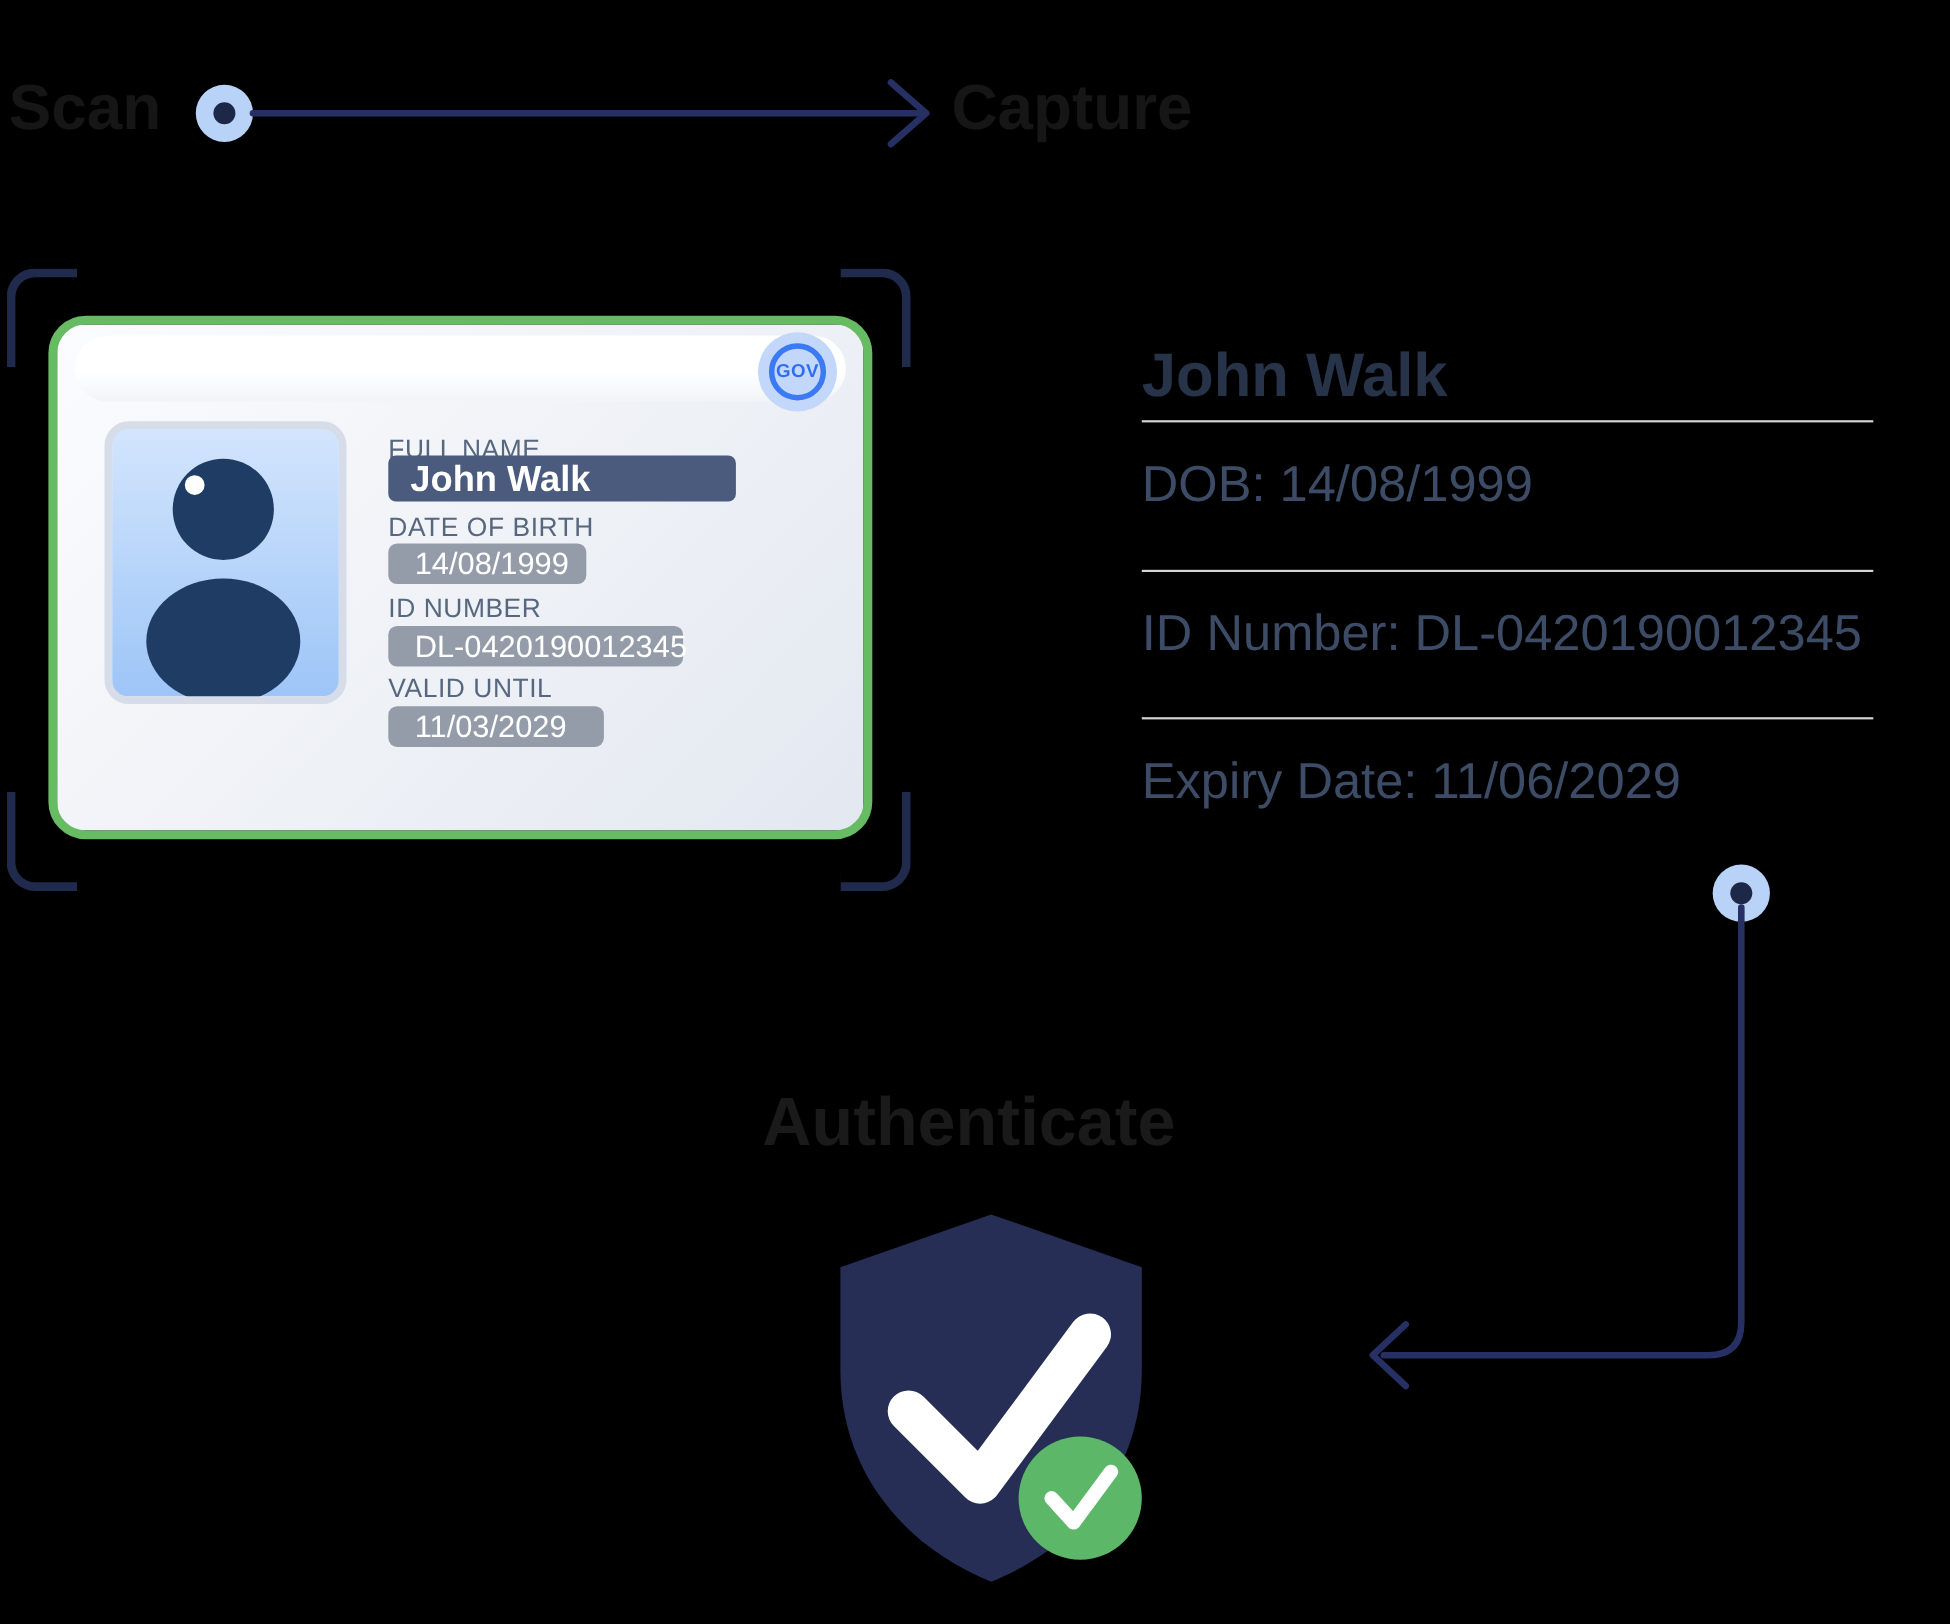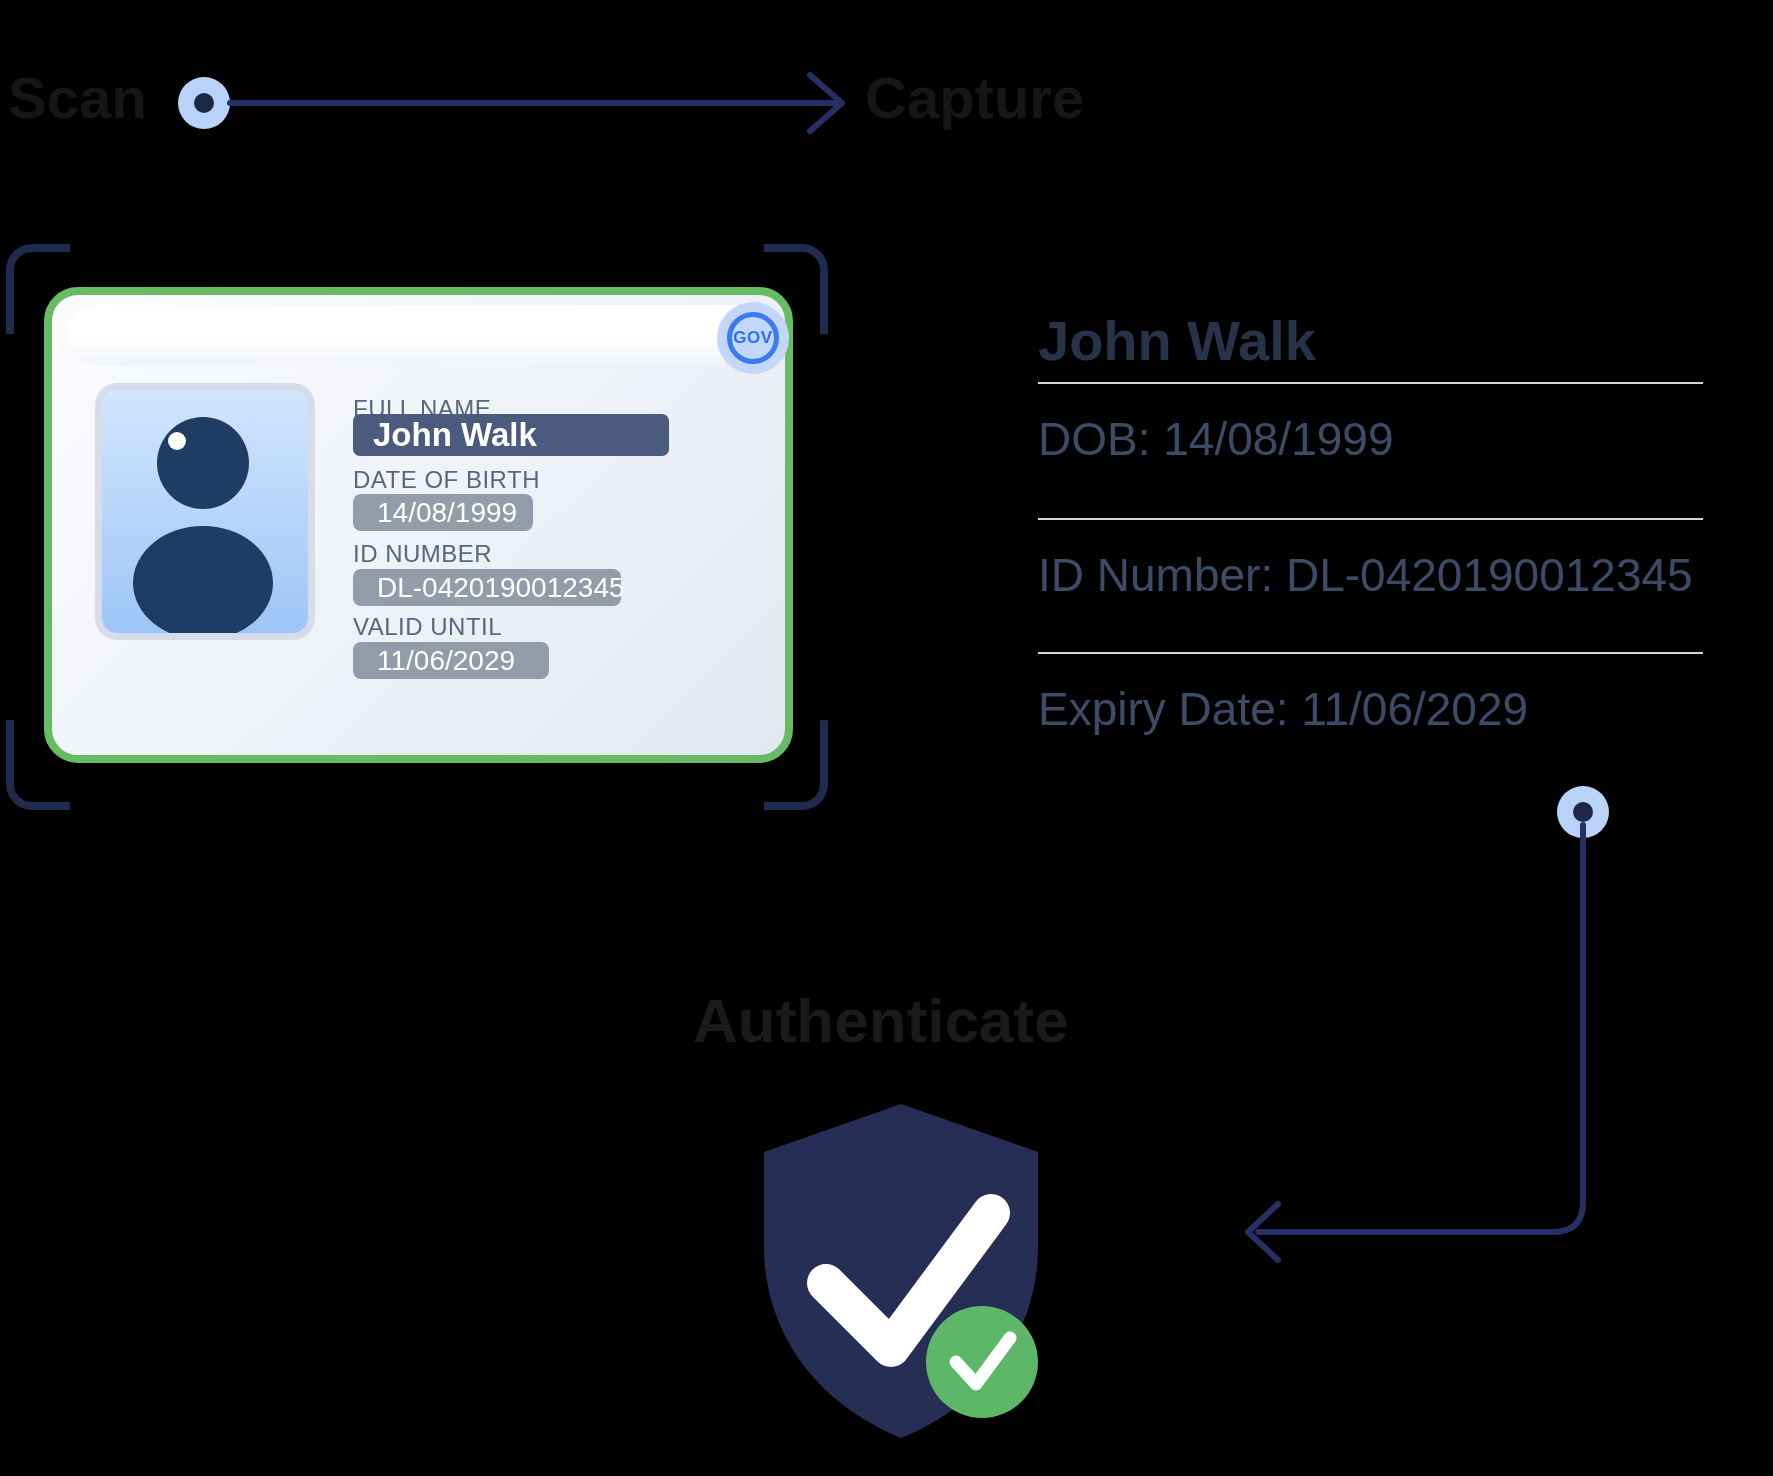--- a/index.html
+++ b/index.html
@@ -19,21 +19,21 @@
   .corner.tr{right:0;top:0;border-right-width:8px;border-top-width:8px;border-top-right-radius:26px;}
   .corner.bl{left:0;bottom:0;border-left-width:8px;border-bottom-width:8px;border-bottom-left-radius:26px;}
   .corner.br{right:0;bottom:0;border-right-width:8px;border-bottom-width:8px;border-bottom-right-radius:26px;}
 
   
   .card{position:absolute;left:44px;top:287px;width:749px;height:476px;box-sizing:border-box;
         border:8px solid #67bb62;border-radius:34px;
         background:linear-gradient(135deg,#fbfcfe 0%,#eef1f6 55%,#e3e8f0 100%);}
   .gloss{position:absolute;left:16px;top:10px;right:16px;height:60px;border-radius:30px;
          background:linear-gradient(180deg,#ffffff 55%,#f1f4f8 100%);}
-  .gov-halo{position:absolute;left:665px;top:7px;width:72px;height:72px;border-radius:50%;
+  .gov-halo{position:absolute;left:637px;top:7px;width:72px;height:72px;border-radius:50%;
             background:#c3d7fa;display:flex;align-items:center;justify-content:center;}
   .gov-ring{width:52px;height:52px;box-sizing:border-box;border:5px solid #3b7af2;border-radius:50%;
             display:flex;align-items:center;justify-content:center;}
   .gov-ring span{font-size:17px;font-weight:700;color:#2f6ef0;letter-spacing:.5px;}
 
   .photo{position:absolute;left:43px;top:88px;width:220px;height:257px;box-sizing:border-box;
          border:7px solid #d6dde9;border-radius:22px;overflow:hidden;
          background:linear-gradient(180deg,#d3e5fd 0%,#9dc5f7 100%);}
   .head{position:absolute;left:55px;top:27px;width:92px;height:92px;border-radius:50%;background:#1e3c64;}
   .eye{position:absolute;left:66px;top:42px;width:18px;height:18px;border-radius:50%;background:#fefefe;}
@@ -98,21 +98,21 @@
     <div class="flabel fl-0">FULL NAME</div>
     <div class="fbox name">John Walk</div>
 
     <div class="flabel fl-1">DATE OF BIRTH</div>
     <div class="fbox gray fb-1">14/08/1999</div>
 
     <div class="flabel fl-2">ID NUMBER</div>
     <div class="fbox gray fb-2">DL-0420190012345</div>
 
     <div class="flabel fl-3">VALID UNTIL</div>
-    <div class="fbox gray fb-3">11/06/2029</div>
+    <div class="fbox gray fb-3">11/03/2029</div>
   </div>
 
   <div class="result">
     <div class="rname">John Walk</div>
     <div class="rdiv rd-0"></div>
     <div class="rrow rr-0">DOB: 14/08/1999</div>
     <div class="rdiv rd-1"></div>
     <div class="rrow rr-1">ID Number: DL-0420190012345</div>
     <div class="rdiv rd-2"></div>
     <div class="rrow rr-2">Expiry Date: 11/06/2029</div>

